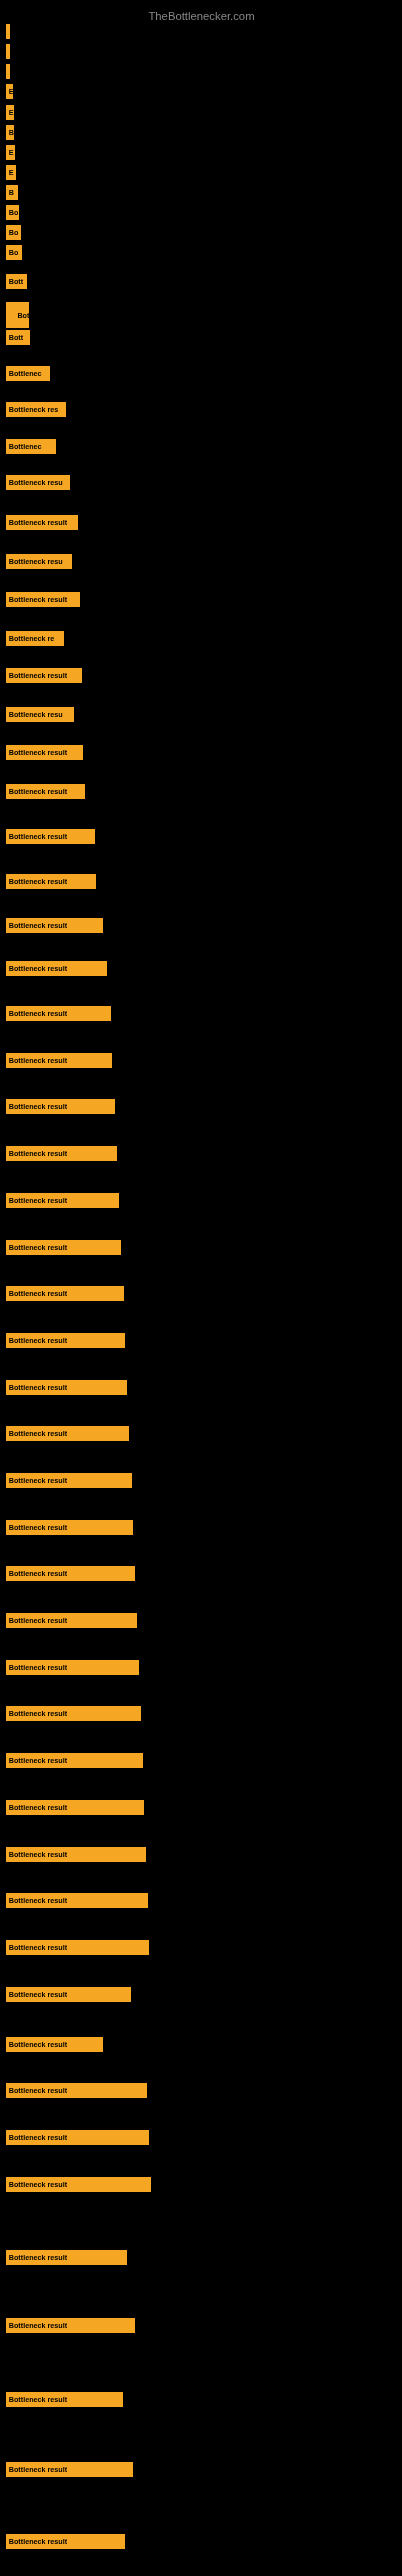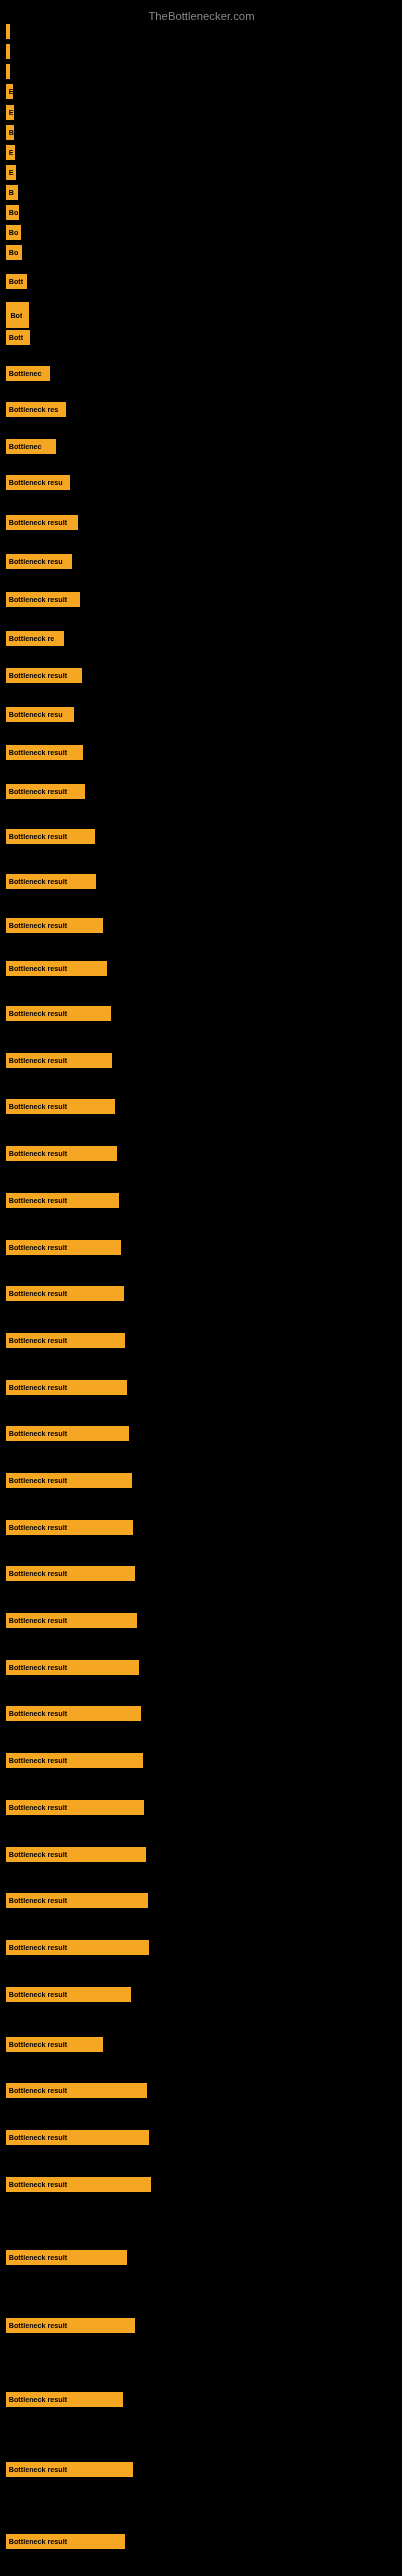--- a/index.html
+++ b/index.html
@@ -93,21 +93,21 @@
       <div style="background-color: rgb(245, 166, 35); height: 14.5px; width: 16px; display: flex; align-items: center; padding-left: 2.4px; min-width: 3.2px;">
         <span style="color: rgb(0, 0, 0); font-size: 7.2px; font-weight: bold; white-space: nowrap; overflow: hidden;">Bo</span>
       </div>
     </div>
     <div style="position: absolute; top: 250px; left: 6.4px;">
       <div style="background-color: rgb(245, 166, 35); height: 14.5px; width: 21px; display: flex; align-items: center; padding-left: 2.4px; min-width: 3.2px;">
         <span style="color: rgb(0, 0, 0); font-size: 7.2px; font-weight: bold; white-space: nowrap; overflow: hidden;">Bott</span>
       </div>
     </div>
     <div style="position: absolute; top: 278px; left: 6.4px;">
-      <div style="background-color: rgb(245, 166, 35); height: 26px; width: 22.5px; display: flex; align-items: center; padding-left: 4px; min-width: 3.2px;">
+      <div style="background-color: rgb(245, 166, 35); height: 26px; width: 22.5px; display: flex; align-items: center; padding-left: 11px; min-width: 3.2px;">
         <span style="color: rgb(0, 0, 0); font-size: 7.2px; font-weight: bold; white-space: nowrap; overflow: hidden;">Bot</span>
       </div>
     </div>
     <div style="position: absolute; top: 306px; left: 6.4px;">
       <div style="background-color: rgb(245, 166, 35); height: 14.5px; width: 24px; display: flex; align-items: center; padding-left: 2.4px; min-width: 3.2px;">
         <span style="color: rgb(0, 0, 0); font-size: 7.2px; font-weight: bold; white-space: nowrap; overflow: hidden;">Bott</span>
       </div>
     </div>
     <div style="position: absolute; top: 342px; left: 6.4px;">
       <div style="background-color: rgb(245, 166, 35); height: 14.5px; width: 44px; display: flex; align-items: center; padding-left: 2.4px; min-width: 3.2px;">

